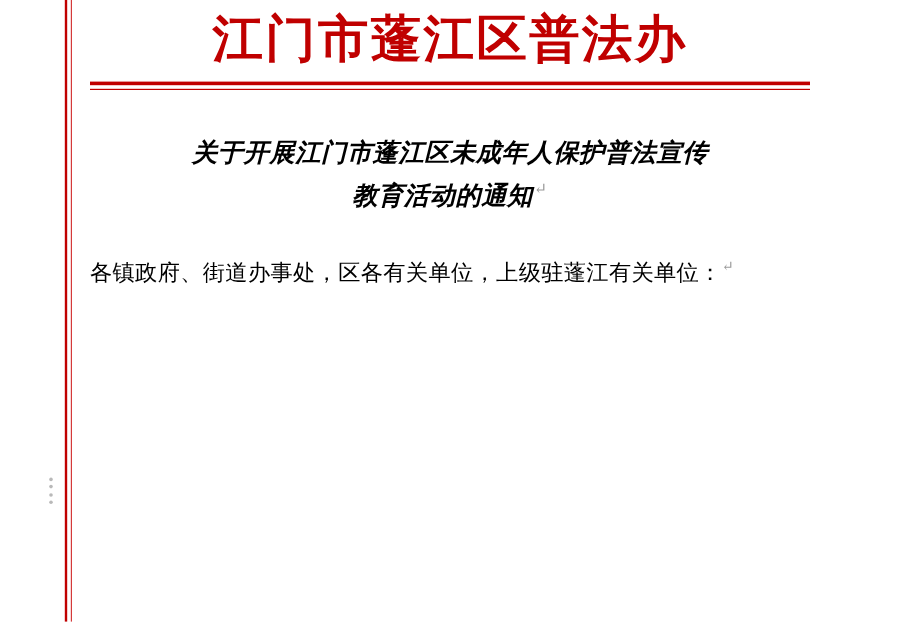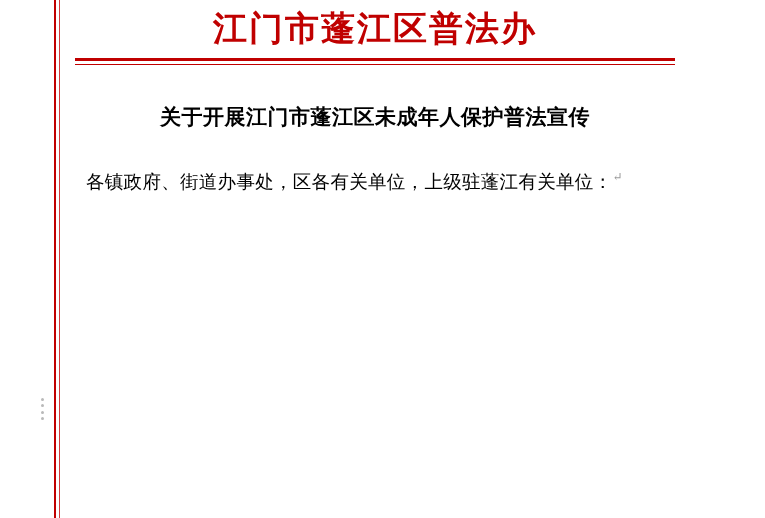--- a/index.html
+++ b/index.html
@@ -60,21 +60,21 @@
     width: 600px;
   }
   
   .masthead {
     text-align: center;
     padding-top: 8px;
   }
   .masthead-title {
     font-family: "DejaVu Serif", "Liberation Serif", serif;
     font-weight: bold;
-    font-size: 34px;
+    font-size: 42px;
     letter-spacing: 2px;
     color: #c00000;
     line-height: 1.18;
     white-space: nowrap;
   }
   .masthead-rule {
     margin: 10px auto 0 auto;
     width: 600px;
     height: 3px;
     background: #c00000;
@@ -87,41 +87,42 @@
   .doc-title {
     margin: 34px auto 0 auto;
     width: 520px;
     text-align: center;
     font-family: "DejaVu Serif", "Liberation Serif", serif;
     font-weight: bold;
     font-size: 21px;
     line-height: 1.75;
     color: #000000;
     letter-spacing: 0.5px;
+    font-style: italic;
   }
   .doc-title .line2 {
     position: relative;
   }
   .pilcrow {
     font-size: 13px;
     color: #9a9a9a;
     font-weight: normal;
     vertical-align: super;
     margin-left: 1px;
   }
   
   .body-text {
     margin-top: 28px;
     font-size: 18.5px;
     line-height: 2.0;
     color: #000000;
     letter-spacing: 0.3px;
   }
   .salutation {
-    margin: 11px;
+    margin: 0;
     text-indent: 0;
   }
   .para {
     margin: 0;
     text-indent: 37px;
     text-align: justify;
     text-justify: inter-ideograph;
   }
   .mark {
     color: #9a9a9a;
@@ -147,20 +148,23 @@
   <div class="content">
 
     <div class="masthead">
       <div class="masthead-title">江门市蓬江区普法办</div>
       <div class="masthead-rule"></div>
       <div class="masthead-rule thin"></div>
     </div>
 
     <div class="doc-title">
       <div class="line1">关于开展江门市蓬江区未成年人保护普法宣传</div>
+      <div class="line2">
+        <span>教育活动的通知</span><span class="pilcrow">↵</span>
+      </div>
     </div>
 
     <div class="body-text">
       <p class="salutation">
         <span>各镇政府、街道办事处，区各有关单位，上级驻蓬江有关单位：</span><span class="mark">↵</span>
       </p>
     </div>
 
   </div>
 </div>

